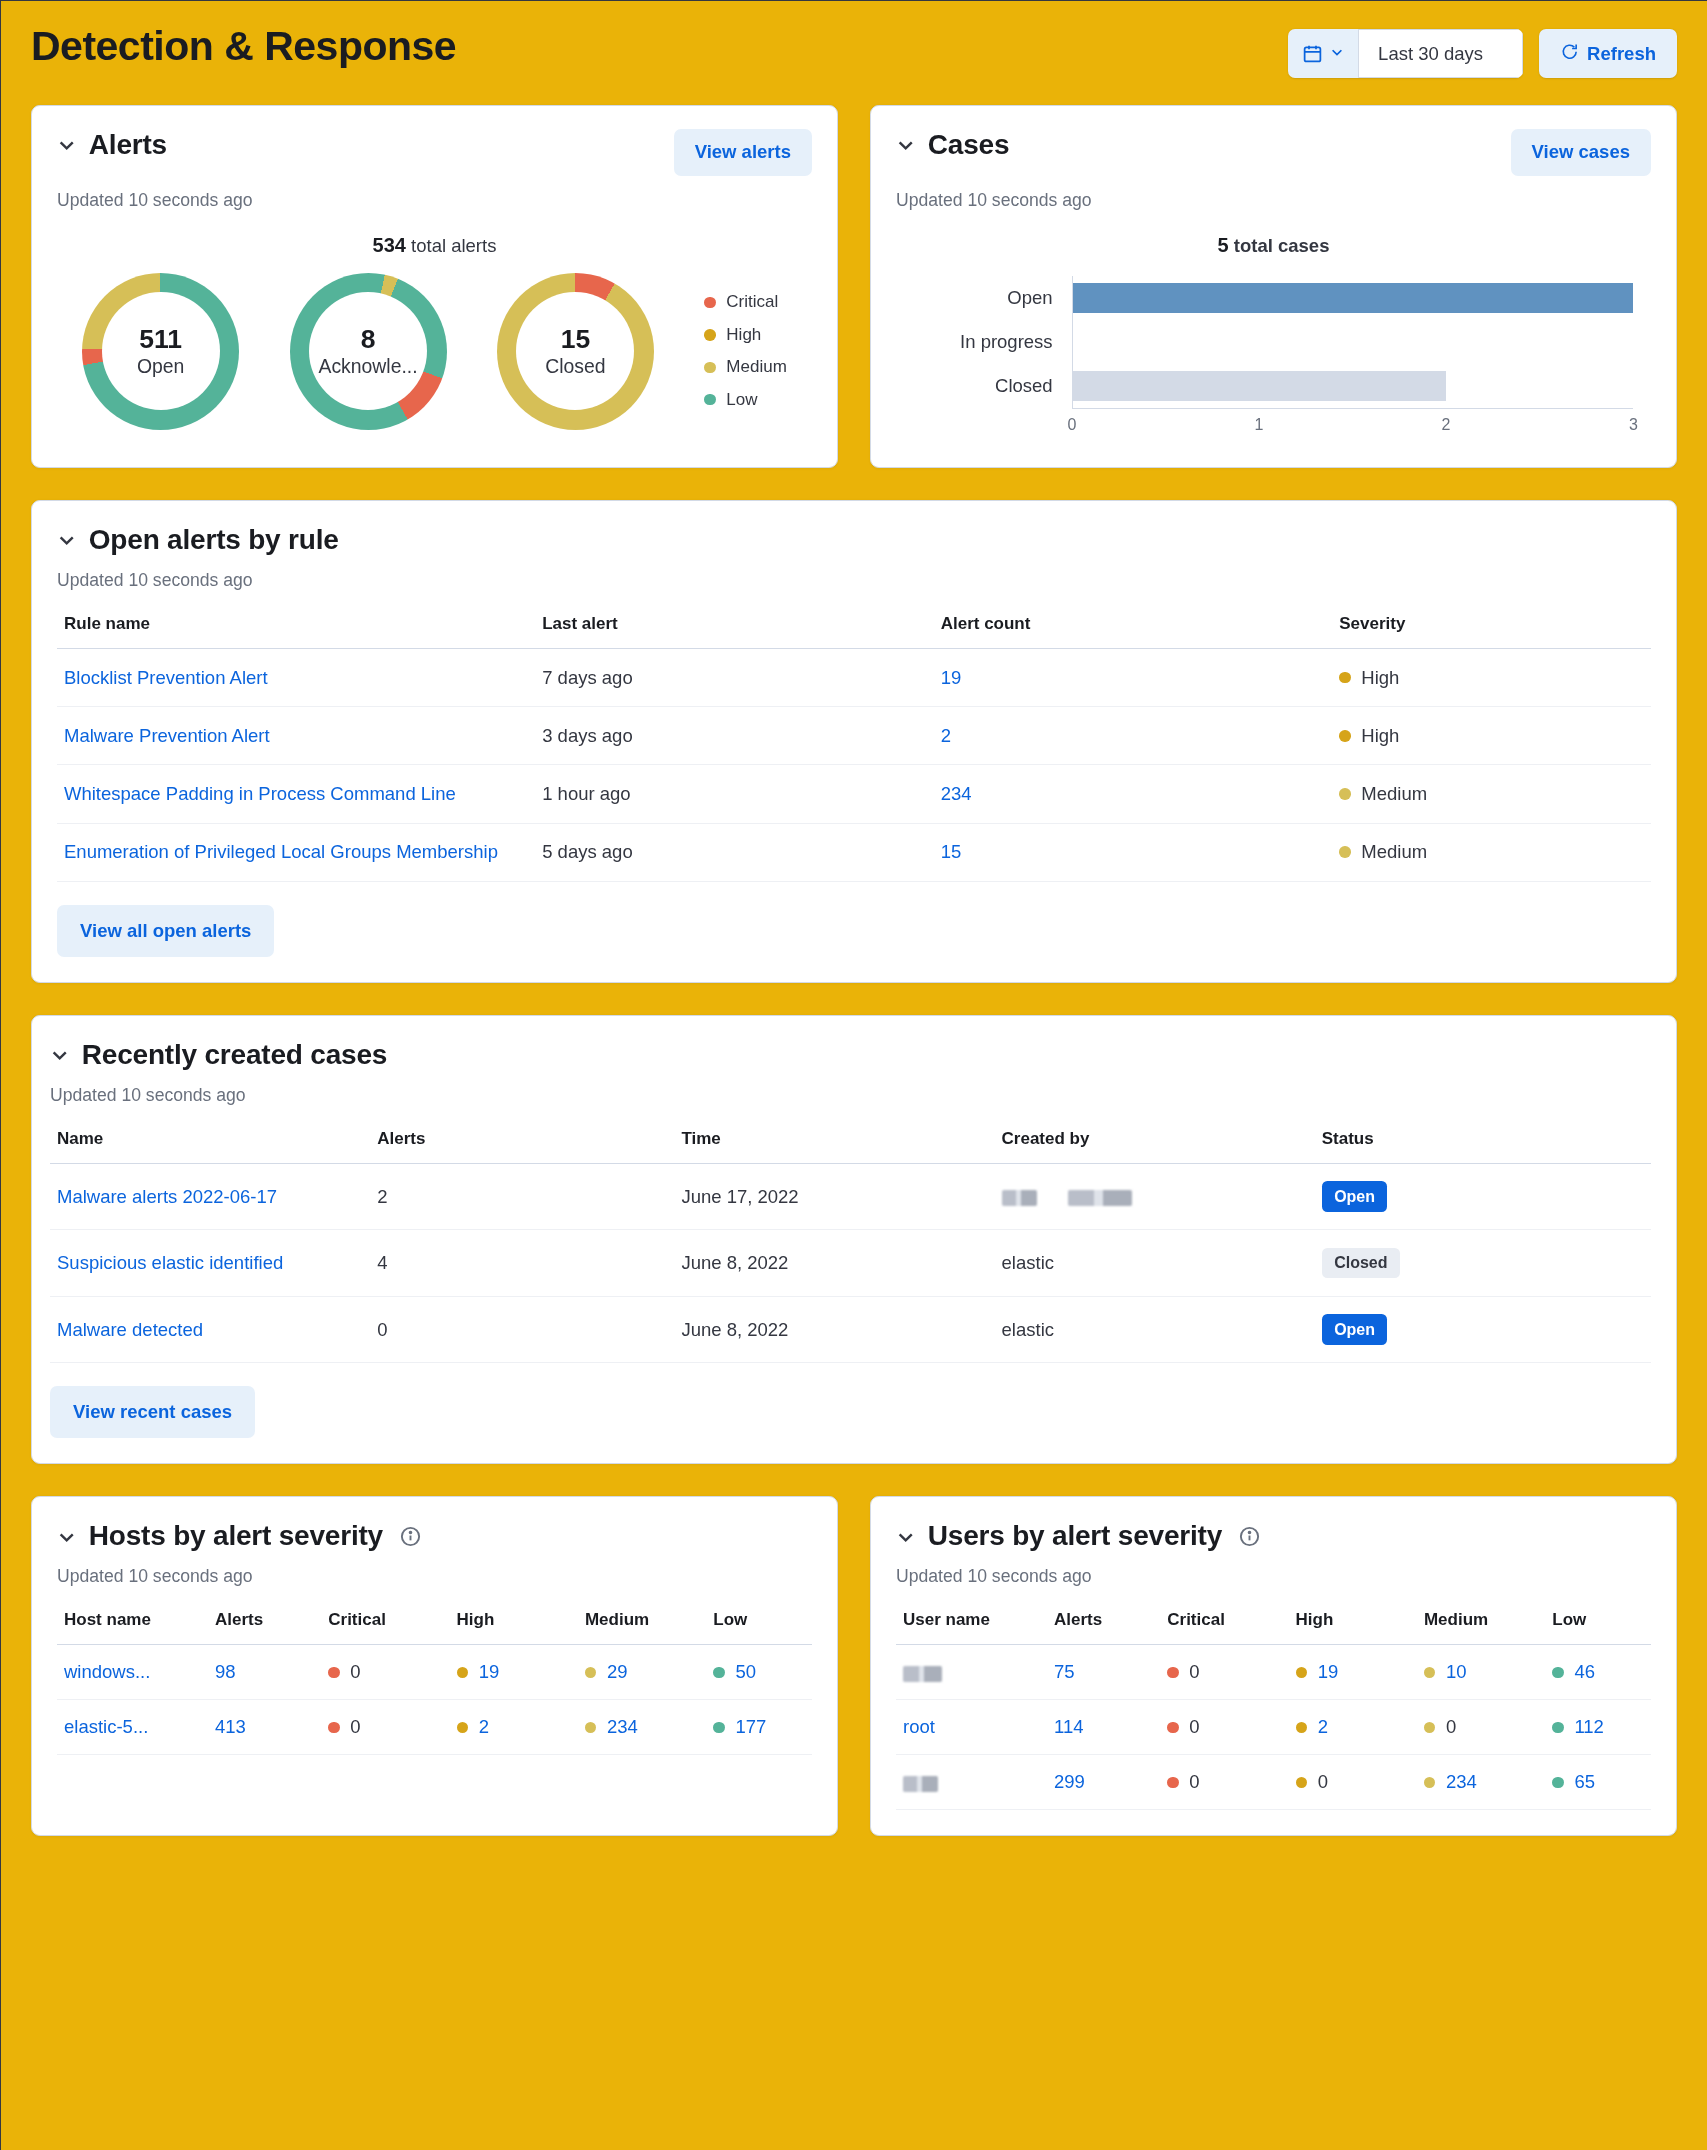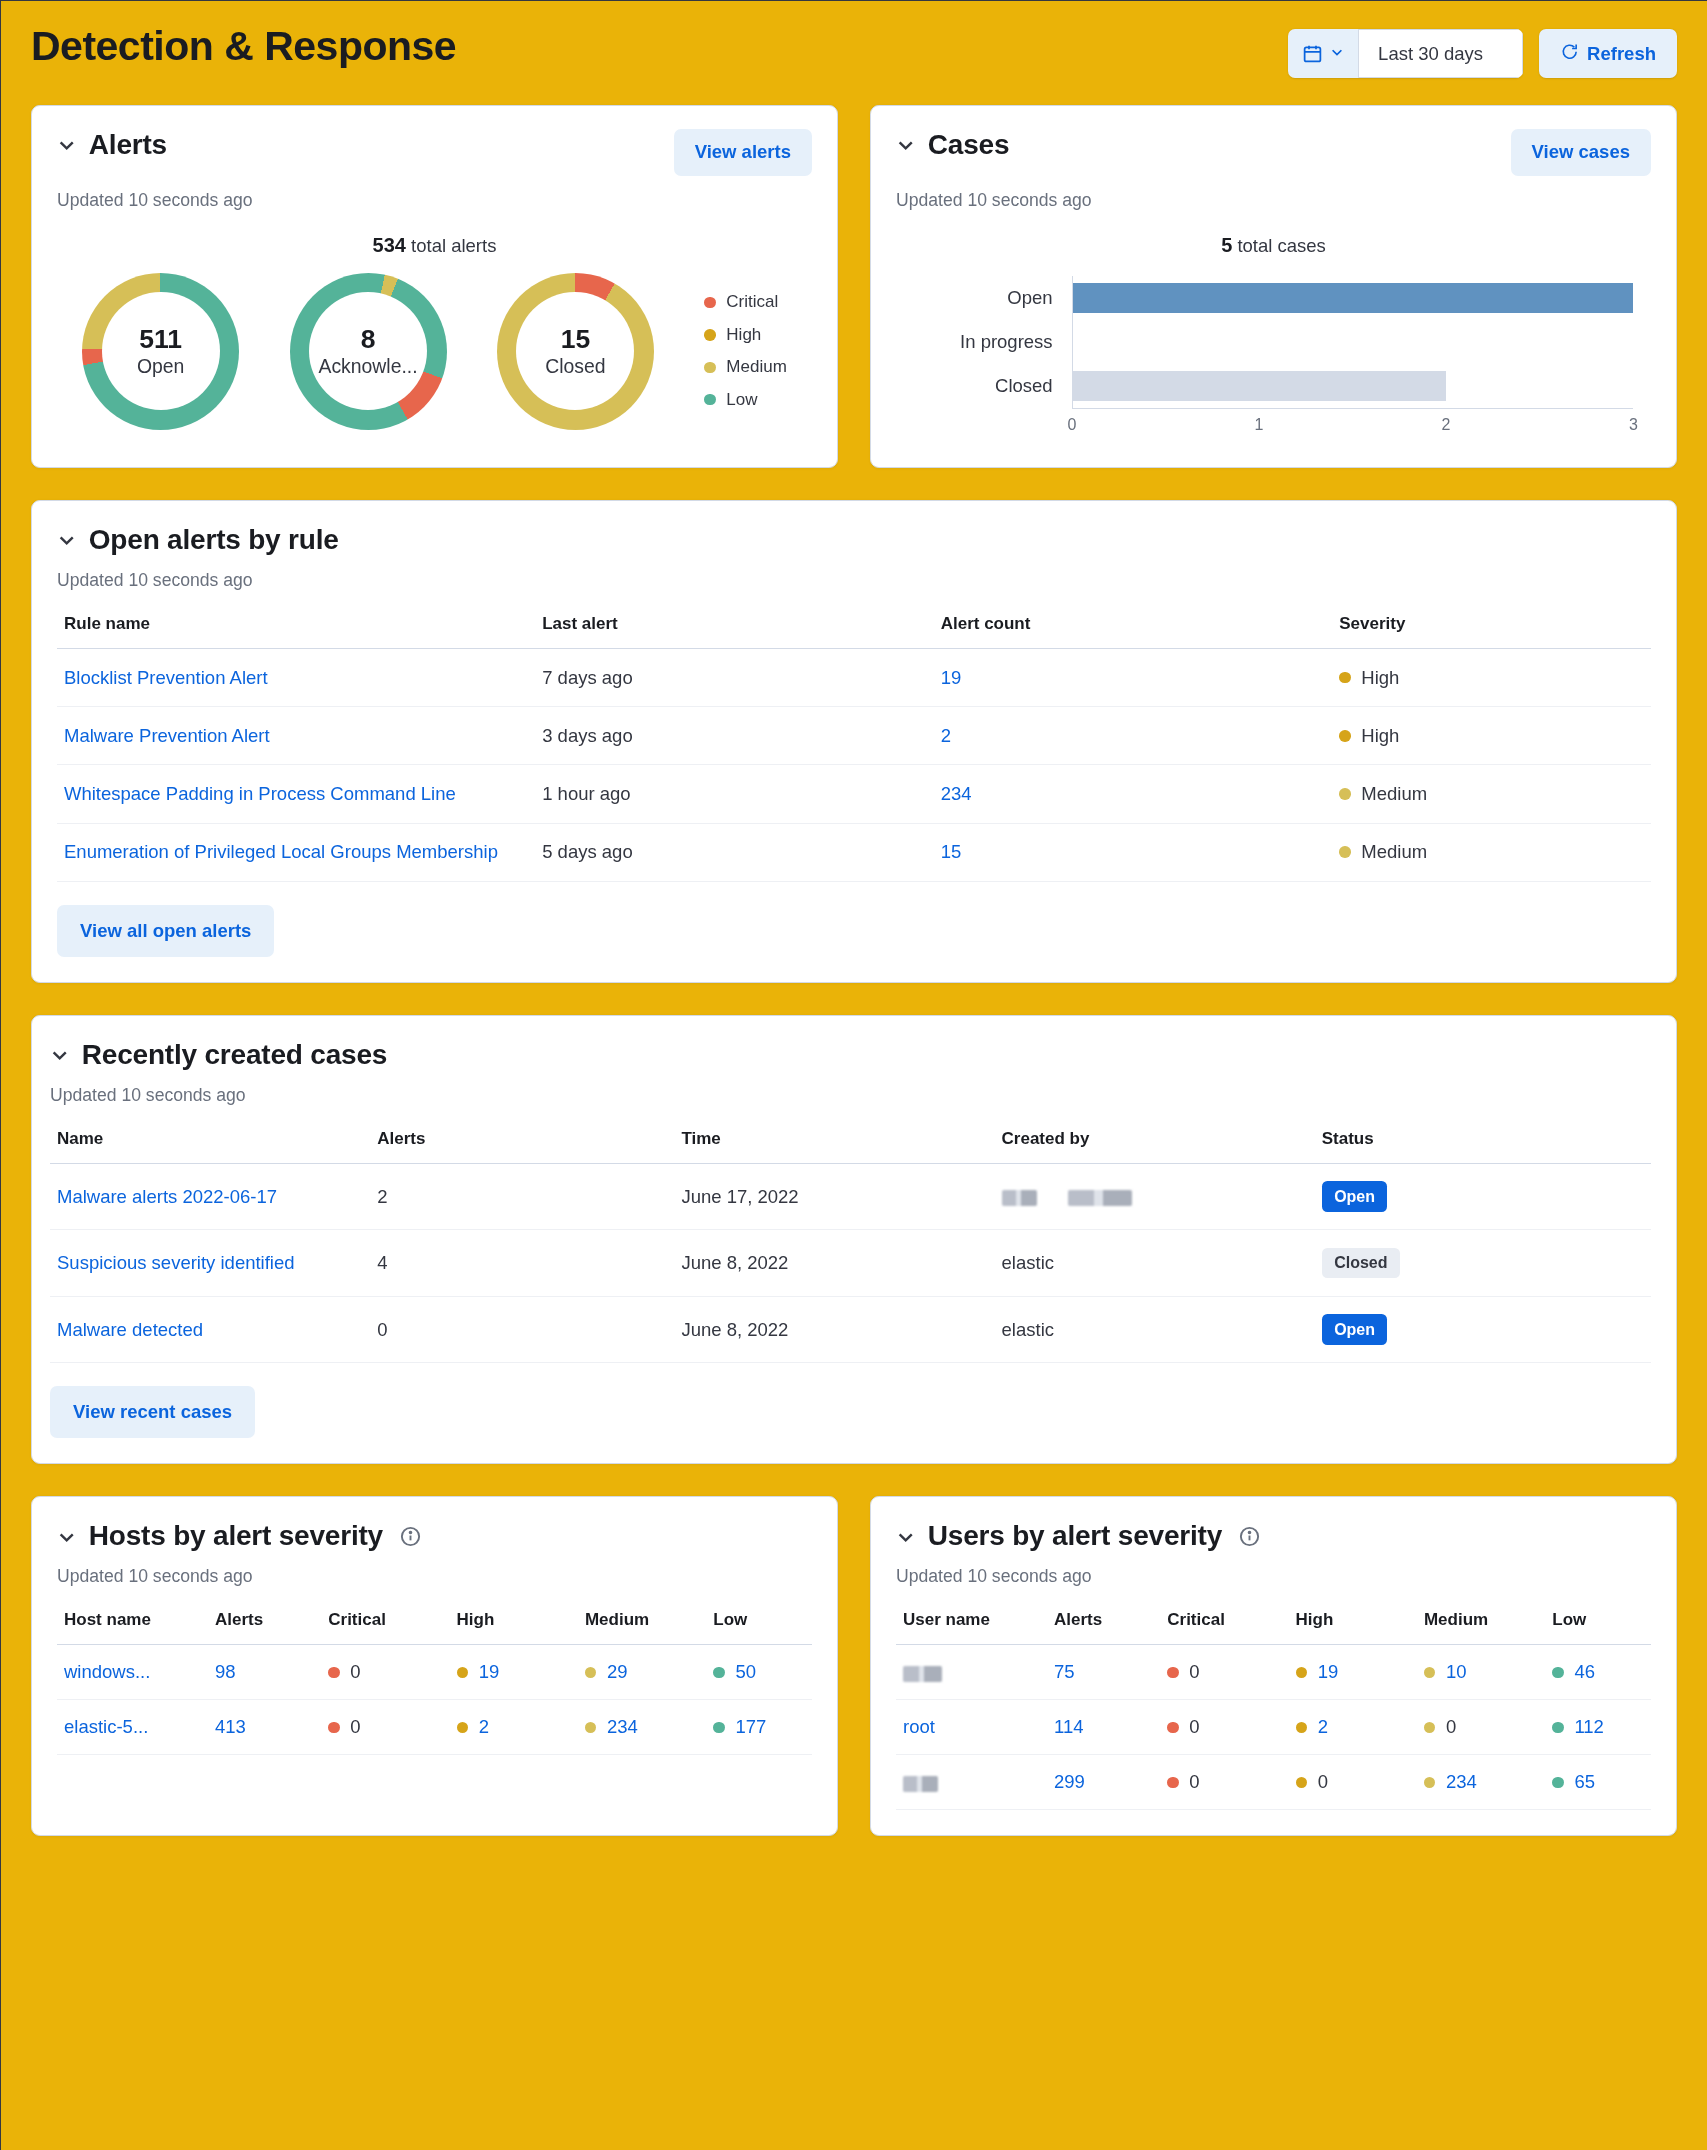--- a/index.html
+++ b/index.html
@@ -185,21 +185,21 @@
     text-align: center;
     line-height: 1.22;
   }
   .donut-num { font-size: 26.5px; font-weight: bold; color: #1a1c21; }
   .donut-txt { font-size: 19.4px; color: #343741; max-width: 106px; overflow: hidden; white-space: nowrap; text-overflow: ellipsis; }
   .legend { display: flex; flex-direction: column; gap: 12.4px; }
   .legend-item { display: flex; align-items: center; gap: 10.6px; font-size: 17px; color: #343741; }
   .dot { width: 11.5px; height: 11.5px; border-radius: 50%; display: inline-block; }
 
   
-  .cases-total { text-align: center; font-size: 18.5px; color: #343741; margin-top: 23px; }
+  .cases-total { text-align: center; font-size: 18.5px; color: #343741; margin-top: 23px; font-weight: bold; }
   .cases-total b { font-size: 20px; color: #1a1c21; }
   .bar-chart { margin-top: 19.4px; padding: 0 17.6px 0 0; }
   .bar-row { display: flex; align-items: center; height: 44px; }
   .bar-label { width: 176px; text-align: right; padding-right: 19.4px; font-size: 18.5px; color: #343741; }
   .bar-track { flex: 1; height: 100%; position: relative; border-left: 0.9px solid #d3dae6; }
   .bar-fill { position: absolute; top: 7px; bottom: 7px; left: 0; }
   .bar-axis { display: flex; margin-left: 176px; position: relative; height: 30px; border-top: 0.9px solid #d3dae6; }
   .axis-tick { position: absolute; font-size: 16px; color: #69707d; transform: translateX(-50%); top: 7px; }
 
   
@@ -501,21 +501,21 @@
           <td>June 17, 2022</td>
           <td>
             <span class="redacted" style="width:35px"></span>
             <span class="redacted" style="width:64px;margin-left:26.5px"></span>
           </td>
           <td>
             <span class="badge badge-open">Open</span>
           </td>
         </tr>
         <tr>
-          <td class="link">Suspicious severity identified</td>
+          <td class="link">Suspicious elastic identified</td>
           <td>4</td>
           <td>June 8, 2022</td>
           <td>elastic</td>
           <td>
             <span class="badge badge-closed">Closed</span>
           </td>
         </tr>
         <tr>
           <td class="link">Malware detected</td>
           <td>0</td>

